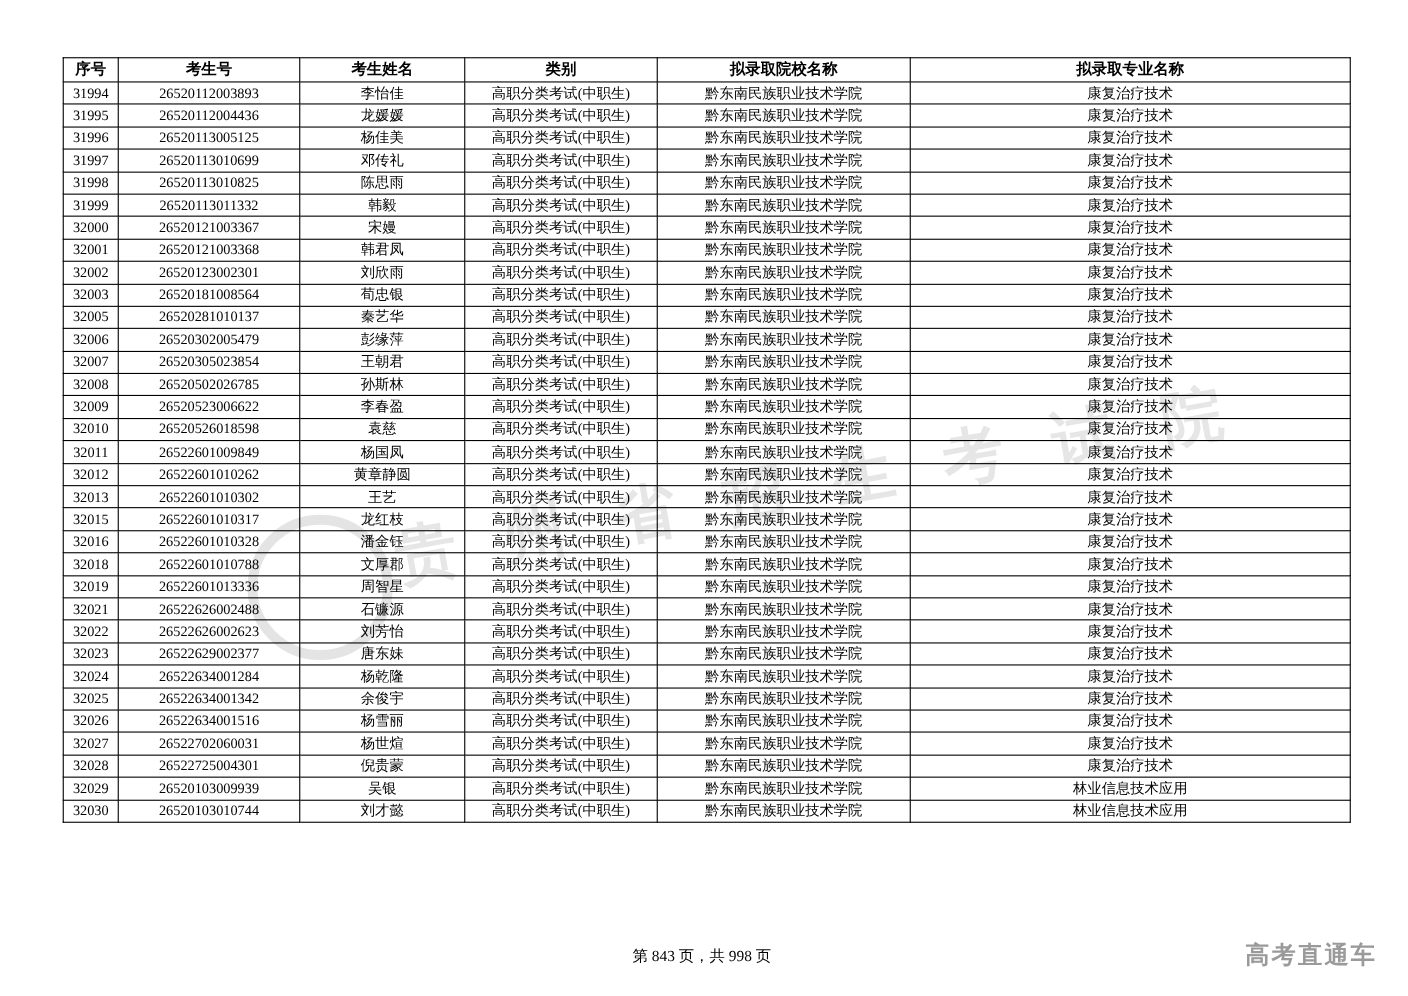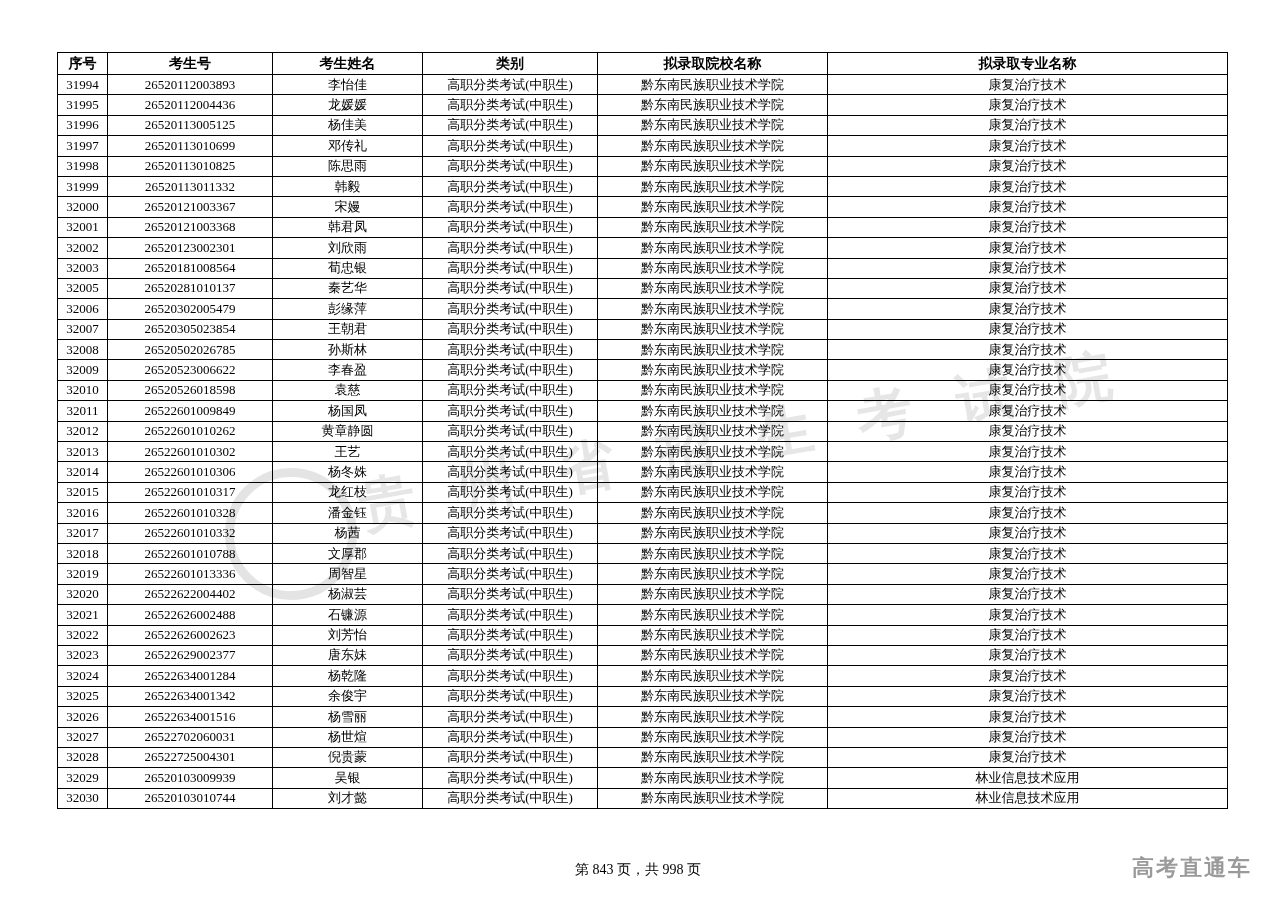--- a/index.html
+++ b/index.html
@@ -251,76 +251,52 @@
         </tr>
         <tr>
           <td>32013</td>
           <td>26522601010302</td>
           <td>王艺</td>
           <td>高职分类考试(中职生)</td>
           <td>黔东南民族职业技术学院</td>
           <td>康复治疗技术</td>
         </tr>
         <tr>
-          <td>32014</td>
-          <td>26522601010306</td>
-          <td>杨冬姝</td>
-          <td>高职分类考试(中职生)</td>
-          <td>黔东南民族职业技术学院</td>
-          <td>康复治疗技术</td>
-        </tr>
-        <tr>
           <td>32015</td>
           <td>26522601010317</td>
           <td>龙红枝</td>
           <td>高职分类考试(中职生)</td>
           <td>黔东南民族职业技术学院</td>
           <td>康复治疗技术</td>
         </tr>
         <tr>
           <td>32016</td>
           <td>26522601010328</td>
           <td>潘金钰</td>
           <td>高职分类考试(中职生)</td>
           <td>黔东南民族职业技术学院</td>
           <td>康复治疗技术</td>
         </tr>
         <tr>
-          <td>32017</td>
-          <td>26522601010332</td>
-          <td>杨茜</td>
-          <td>高职分类考试(中职生)</td>
-          <td>黔东南民族职业技术学院</td>
-          <td>康复治疗技术</td>
-        </tr>
-        <tr>
           <td>32018</td>
           <td>26522601010788</td>
           <td>文厚郡</td>
           <td>高职分类考试(中职生)</td>
           <td>黔东南民族职业技术学院</td>
           <td>康复治疗技术</td>
         </tr>
         <tr>
           <td>32019</td>
           <td>26522601013336</td>
           <td>周智星</td>
           <td>高职分类考试(中职生)</td>
           <td>黔东南民族职业技术学院</td>
           <td>康复治疗技术</td>
         </tr>
         <tr>
-          <td>32020</td>
-          <td>26522622004402</td>
-          <td>杨淑芸</td>
-          <td>高职分类考试(中职生)</td>
-          <td>黔东南民族职业技术学院</td>
-          <td>康复治疗技术</td>
-        </tr>
-        <tr>
           <td>32021</td>
           <td>26522626002488</td>
           <td>石镰源</td>
           <td>高职分类考试(中职生)</td>
           <td>黔东南民族职业技术学院</td>
           <td>康复治疗技术</td>
         </tr>
         <tr>
           <td>32022</td>
           <td>26522626002623</td>

